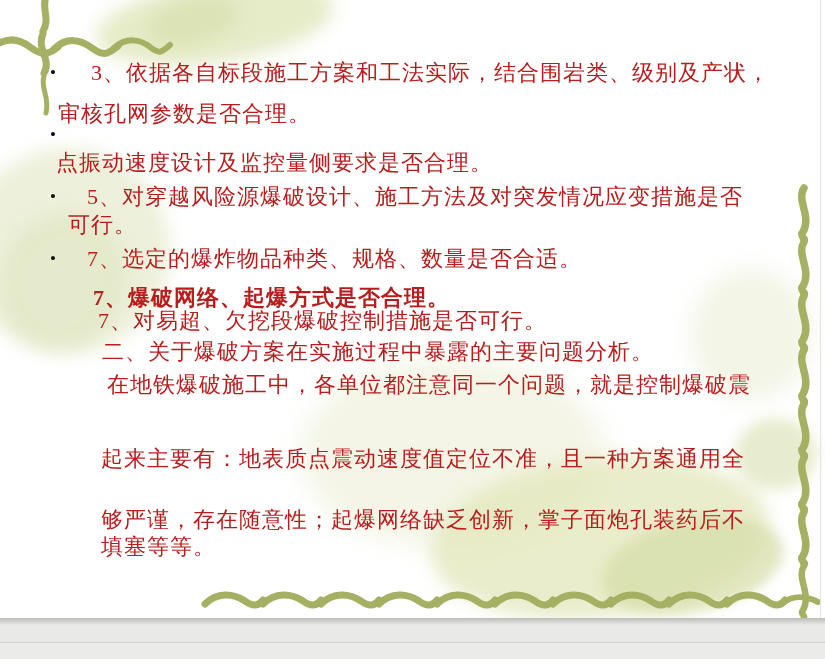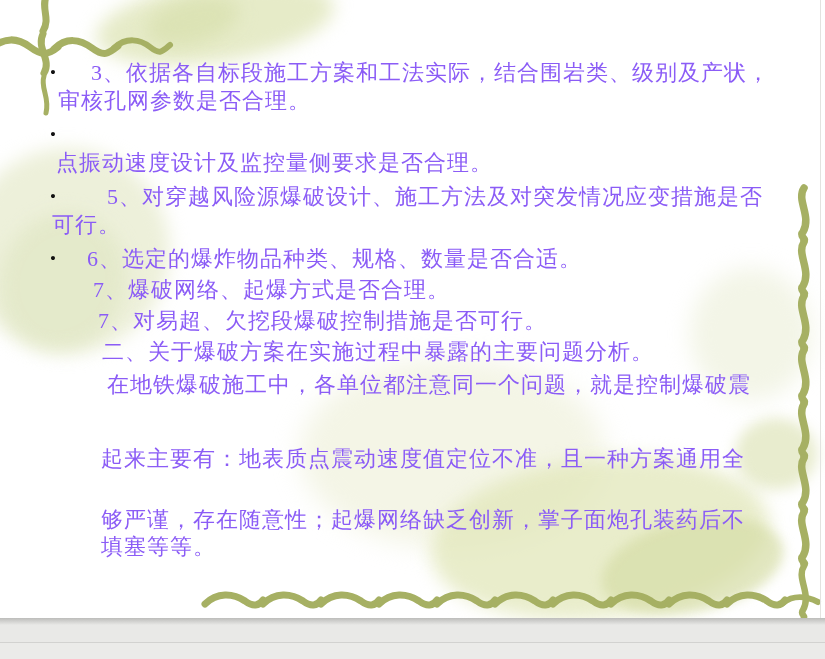--- a/index.html
+++ b/index.html
@@ -4,21 +4,21 @@
 <style>
   html,body{margin:0;padding:0;}
   body{
     width:825px;height:659px;position:relative;overflow:hidden;
     background:#ffffff;
     font-family:"Liberation Serif","DejaVu Serif",serif;
   }
   .slide{position:absolute;left:0;top:0;width:825px;height:618px;background:#ffffff;overflow:hidden;}
   .leaf{position:absolute;border-radius:50%;filter:blur(9px);pointer-events:none;z-index:0;}
   .ornament-svg{position:absolute;left:0;top:0;z-index:1;pointer-events:none;}
-  .txt{position:absolute;z-index:2;font-size:22px;line-height:26px;color:#8b5cf6;
+  .txt{position:absolute;z-index:2;font-size:22px;line-height:26px;color:#b91c1c;
        white-space:nowrap;letter-spacing:1px;}
   .blt{position:absolute;z-index:2;font-size:17px;color:#111;}
   .edge-line{position:absolute;left:820px;top:0;width:1px;height:618px;background:#e3e3e0;z-index:3;}
   .fbar1{position:absolute;left:0;top:618px;width:825px;height:24px;
          background:linear-gradient(to bottom,#bcbcba 0px,#e9e9e7 7px,#e9e9e7 100%);
          border-bottom:1px solid #d2d2d0;}
   .fbar2{position:absolute;left:0;top:643px;width:825px;height:16px;background:#ebebe9;}
 </style>
 </head>
 <body>
@@ -70,27 +70,27 @@
       <path d="M 783 603 C 793 595, 806 596, 818 602" stroke-width="6"></path>
     </g>
   </svg>
 
   <span class="blt" style="left:50px;top:63px;">•</span>
   <span class="blt" style="left:50px;top:125px;">•</span>
   <span class="blt" style="left:50px;top:187px;">•</span>
   <span class="blt" style="left:50px;top:249px;">•</span>
 
   <div class="txt" style="left:91px;top:60px;">3、依据各自标段施工方案和工法实际，结合围岩类、级别及产状，</div>
-  <div class="txt" style="left:58px;top:88px;">审核孔网参数是否合理。</div>
+  <div class="txt" style="left:58px;top:101px;">审核孔网参数是否合理。</div>
   <div class="txt" style="left:56px;top:150px;text-align:center;">点振动速度设计及监控量侧要求是否合理。</div>
-  <div class="txt" style="left:87px;top:184px;margin-left:20px;">5、对穿越风险源爆破设计、施工方法及对突发情况应变措施是否</div>
-  <div class="txt" style="left:52px;top:212px;">可行。</div>
-  <div class="txt" style="left:87px;top:246px;">6、选定的爆炸物品种类、规格、数量是否合适。</div>
+  <div class="txt" style="left:87px;top:184px;">5、对穿越风险源爆破设计、施工方法及对突发情况应变措施是否</div>
+  <div class="txt" style="left:68px;top:212px;">可行。</div>
+  <div class="txt" style="left:87px;top:246px;">7、选定的爆炸物品种类、规格、数量是否合适。</div>
 
-  <div class="txt" style="left:93px;top:277px;">7、爆破网络、起爆方式是否合理。</div>
+  <div class="txt" style="left:93px;top:285px;font-weight:bold;">7、爆破网络、起爆方式是否合理。</div>
   <div class="txt" style="left:98px;top:308px;">7、对易超、欠挖段爆破控制措施是否可行。</div>
 
   <div class="txt" style="left:102px;top:339px;">二、关于爆破方案在实施过程中暴露的主要问题分析。</div>
 
   <div class="txt" style="left:107px;top:372px;">在地铁爆破施工中，各单位都注意同一个问题，就是控制爆破震</div>
   <div class="txt" style="left:101px;top:446px;">起来主要有：地表质点震动速度值定位不准，且一种方案通用全</div>
   <div class="txt" style="left:101px;top:534px;">填塞等等。</div>
   <div class="txt" style="left:101px;top:507px;">够严谨，存在随意性；起爆网络缺乏创新，掌子面炮孔装药后不</div>
 
   <div class="edge-line"></div>

